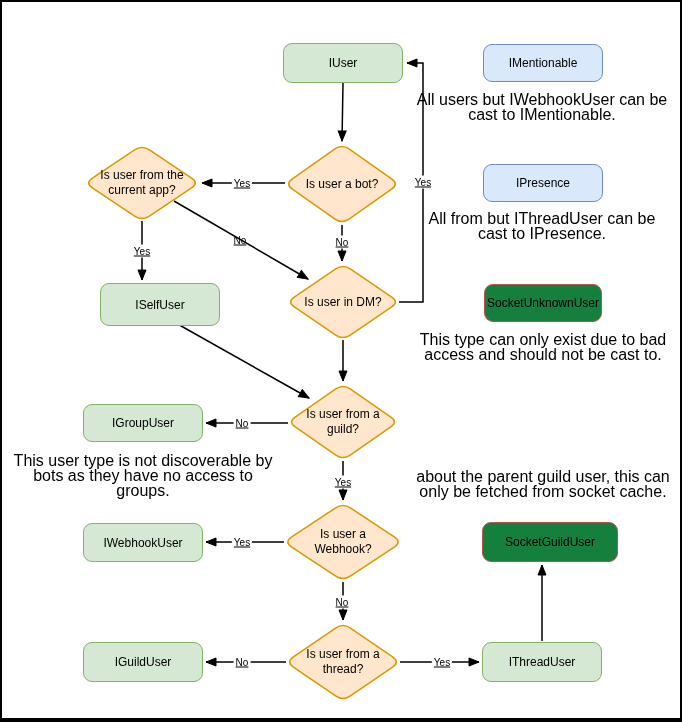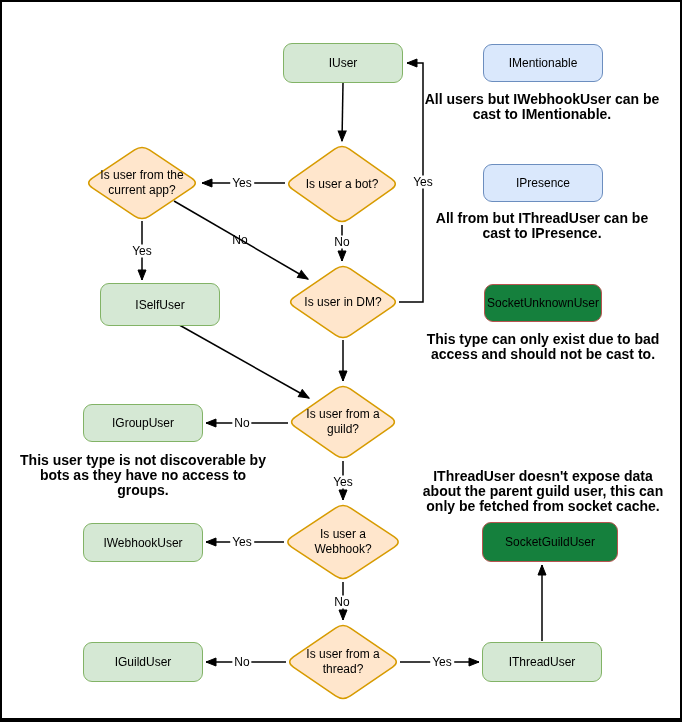--- a/index.html
+++ b/index.html
@@ -18,25 +18,25 @@
   .node.red   { background:#15803d; border-color:#b85450; }
   .diamond { position:absolute; }
   .diamond svg { position:absolute; left:0; top:0; overflow:visible; }
   .dlabel {
     position:absolute; left:0; top:0; right:0; bottom:0;
     display:flex; flex-direction:column; align-items:center; justify-content:center;
     font-size:12px; line-height:15px; text-align:center;
   }
   .elabel {
     position:absolute; transform:translate(-50%,-50%); background:#ffffff;
-    font-size:12px; line-height:13px; padding:0 2px; white-space:nowrap;
+    font-size:10px; line-height:13px; padding:0 2px; white-space:nowrap;text-decoration:underline;
   }
   .caption {
     position:absolute; transform:translateX(-50%);
-    font-size:14px; line-height:15px; text-align:center;font-weight:bold;
+    font-size:16px; line-height:15px; text-align:center;
   }
   .caption div { white-space:nowrap; }
 </style>
 </head>
 <body>
 
 <div class="canvas">
 
   <svg class="edges">
     <defs>
@@ -170,18 +170,17 @@
   <div class="caption" style="left:541px;top:330px">
     <div>This type can only exist due to bad</div>
     <div>access and should not be cast to.</div>
   </div>
   <div class="caption" style="left:141px;top:451px">
     <div>This user type is not discoverable by</div>
     <div>bots as they have no access to</div>
     <div>groups.</div>
   </div>
   <div class="caption" style="left:541px;top:467px">
-    <div>IThreadUser doesn't expose data</div>
     <div>about the parent guild user, this can</div>
     <div>only be fetched from socket cache.</div>
   </div>
 
 </div>
 
 </body></html>

